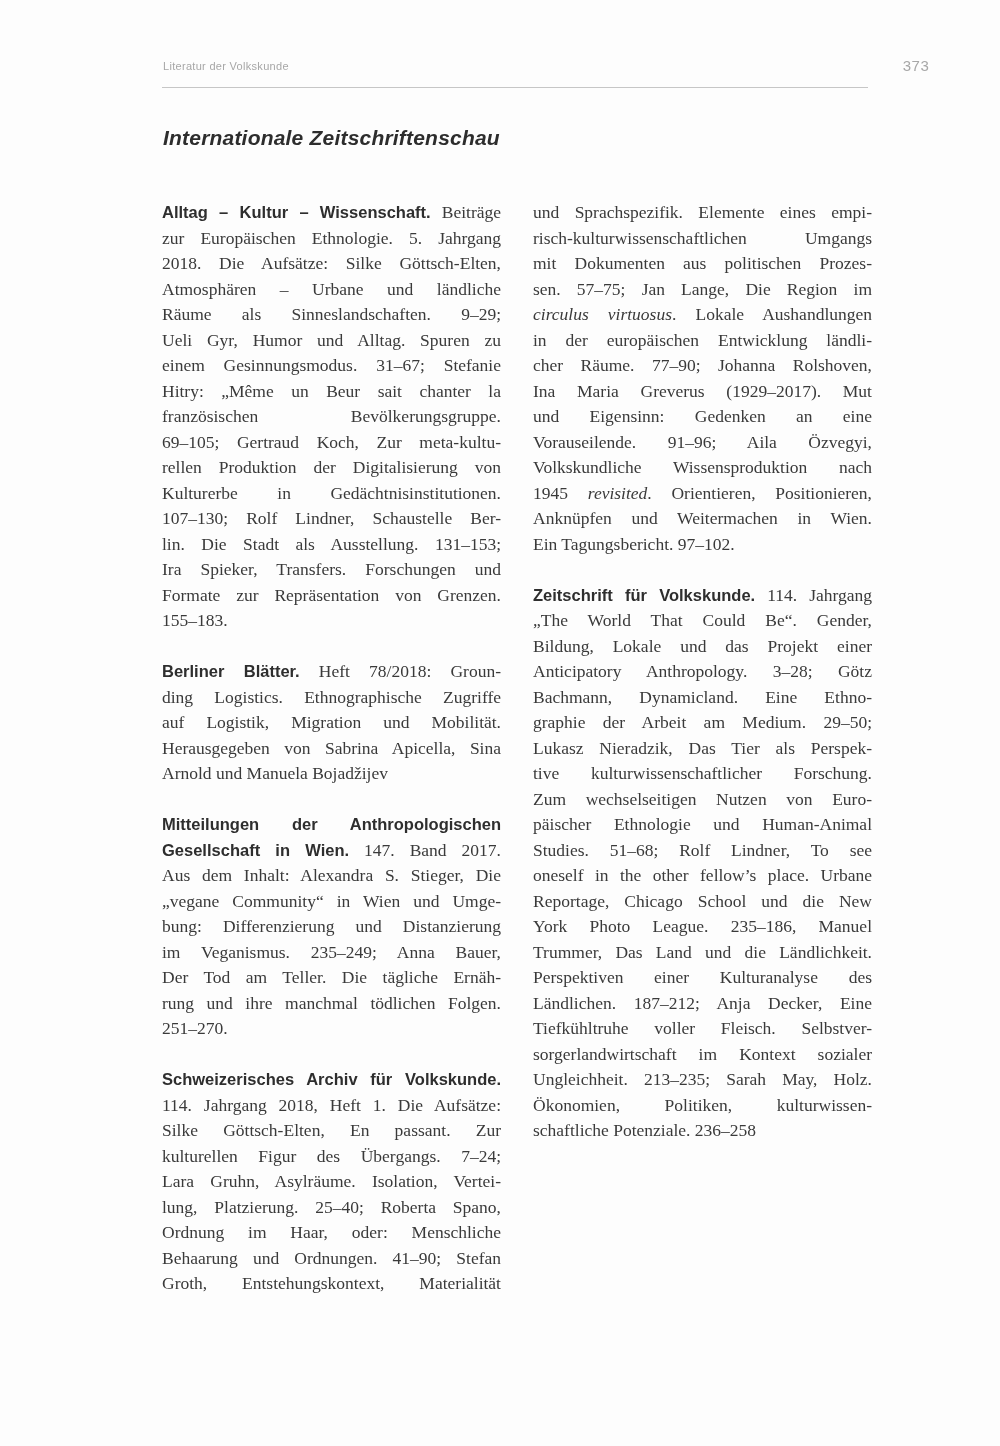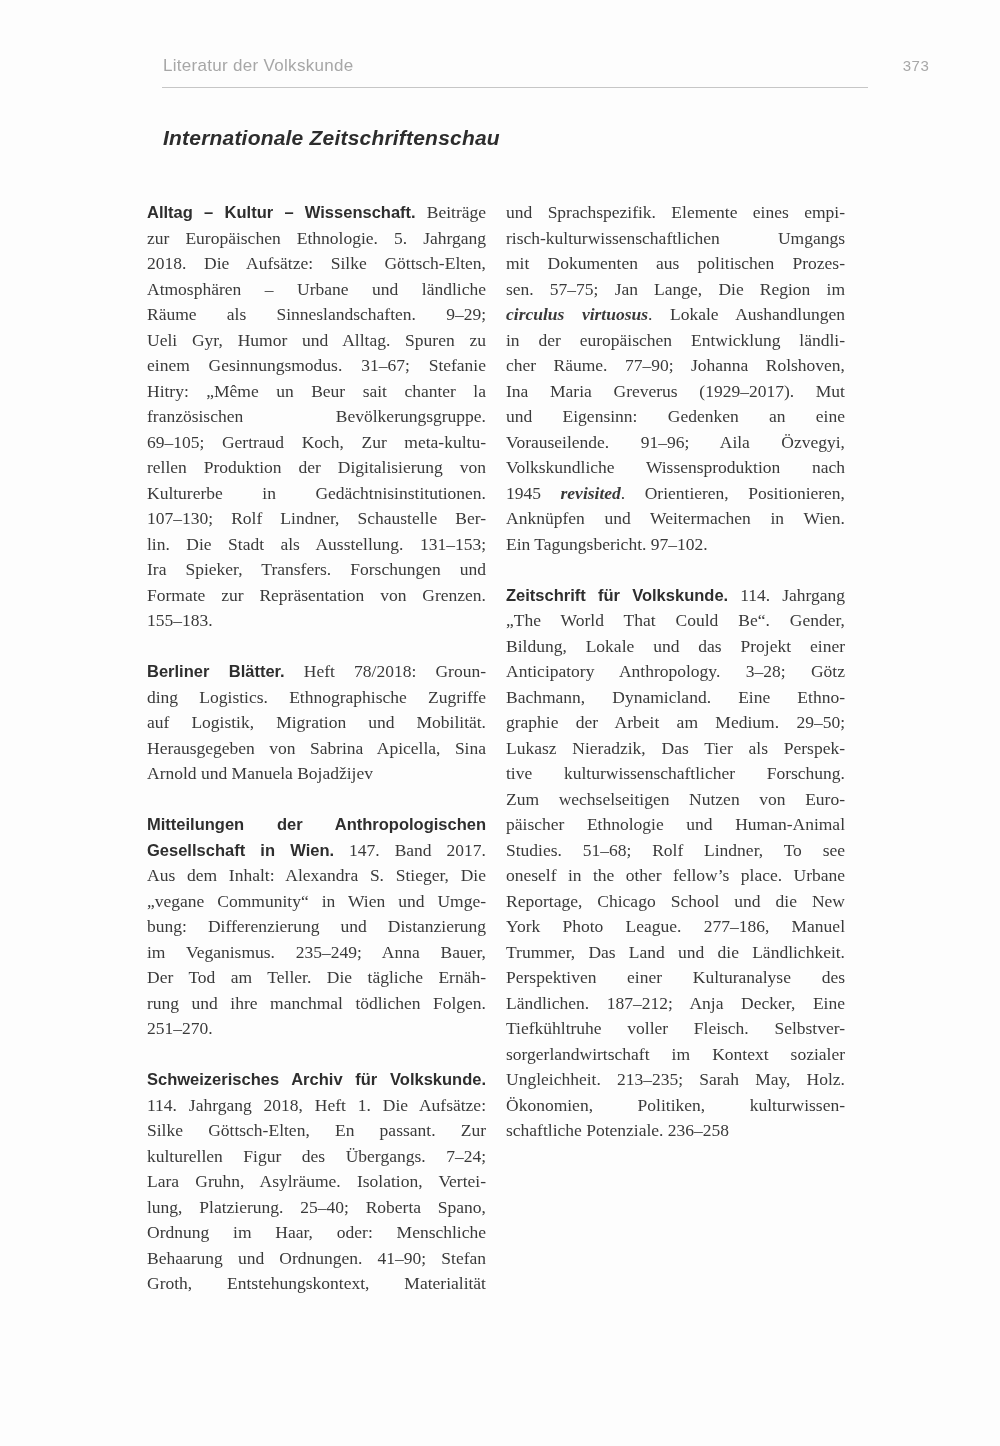--- a/index.html
+++ b/index.html
@@ -13,21 +13,21 @@
     height: 1446px;
     background: #fdfdfd;
     overflow: hidden;
     font-family: "Liberation Serif", serif;
   }
   .running-header {
     position: absolute;
     left: 163px;
     top: 56px;
     font-family: "Liberation Sans", sans-serif;
-    font-size: 17px;
+    font-size: 11px;
     line-height: 20px;
     color: #a7a7a7;
     letter-spacing: 0.3px;
   }
   .page-number {
     position: absolute;
     left: 895px;
     top: 56px;
     width: 42px;
     text-align: center;
@@ -51,25 +51,25 @@
     top: 126px;
     font-family: "Liberation Sans", sans-serif;
     font-size: 21px;
     font-weight: 700;
     color: #2d2d2d;
     letter-spacing: 0.2px;
     font-style: italic;
   }
   .columns {
     position: absolute;
-    left: 147px;
+    left: 162px;
     top: 200px;
     width: 710px;
     display: flex;
-    gap: 20px;
+    gap: 32px;
   }
   .col {
     width: 339px;
     flex: 0 0 339px;
   }
   .para {
     margin: 0 0 25.5px 0;
   }
   .para:last-child { margin-bottom: 0; }
   .line {
@@ -83,21 +83,21 @@
   .line.flush {
     text-align-last: left;
   }
   .seg-title {
     font-family: "Liberation Sans", sans-serif;
     font-weight: 700;
     font-size: 16.5px;
     color: #2e2e2e;
   }
   .seg-normal { font-style: normal; }
-  .seg-italic { font-style: italic; font-weight: bold; }
+  .seg-italic { font-style: italic; }
 </style>
 </head>
 <body>
 
 <div class="page">
   <div class="running-header">Literatur der Volkskunde</div>
   <div class="page-number">373</div>
   <div class="header-divider"></div>
   <div class="section-title">Internationale Zeitschriftenschau</div>
   <div class="columns">
@@ -175,21 +175,21 @@
           <div class="line"><span class="seg-normal">Anticipatory Anthropology. 3–28; Götz</span></div>
           <div class="line"><span class="seg-normal">Bachmann, Dynamicland. Eine Ethno-</span></div>
           <div class="line"><span class="seg-normal">graphie der Arbeit am Medium. 29–50;</span></div>
           <div class="line"><span class="seg-normal">Lukasz Nieradzik, Das Tier als Perspek-</span></div>
           <div class="line"><span class="seg-normal">tive kulturwissenschaftlicher Forschung.</span></div>
           <div class="line"><span class="seg-normal">Zum wechselseitigen Nutzen von Euro-</span></div>
           <div class="line"><span class="seg-normal">päischer Ethnologie und Human-Animal</span></div>
           <div class="line"><span class="seg-normal">Studies. 51–68; Rolf Lindner, To see</span></div>
           <div class="line"><span class="seg-normal">oneself in the other fellow’s place. Urbane</span></div>
           <div class="line"><span class="seg-normal">Reportage, Chicago School und die New</span></div>
-          <div class="line"><span class="seg-normal">York Photo League. 277–186, Manuel</span></div>
+          <div class="line"><span class="seg-normal">York Photo League. 235–186, Manuel</span></div>
           <div class="line"><span class="seg-normal">Trummer, Das Land und die Ländlichkeit.</span></div>
           <div class="line"><span class="seg-normal">Perspektiven einer Kulturanalyse des</span></div>
           <div class="line"><span class="seg-normal">Ländlichen. 187–212; Anja Decker, Eine</span></div>
           <div class="line"><span class="seg-normal">Tiefkühltruhe voller Fleisch. Selbstver-</span></div>
           <div class="line"><span class="seg-normal">sorgerlandwirtschaft im Kontext sozialer</span></div>
           <div class="line"><span class="seg-normal">Ungleichheit. 213–235; Sarah May, Holz.</span></div>
           <div class="line"><span class="seg-normal">Ökonomien, Politiken, kulturwissen-</span></div>
           <div class="line flush"><span class="seg-normal">schaftliche Potenziale. 236–258</span></div>
         </div>
       </div>

